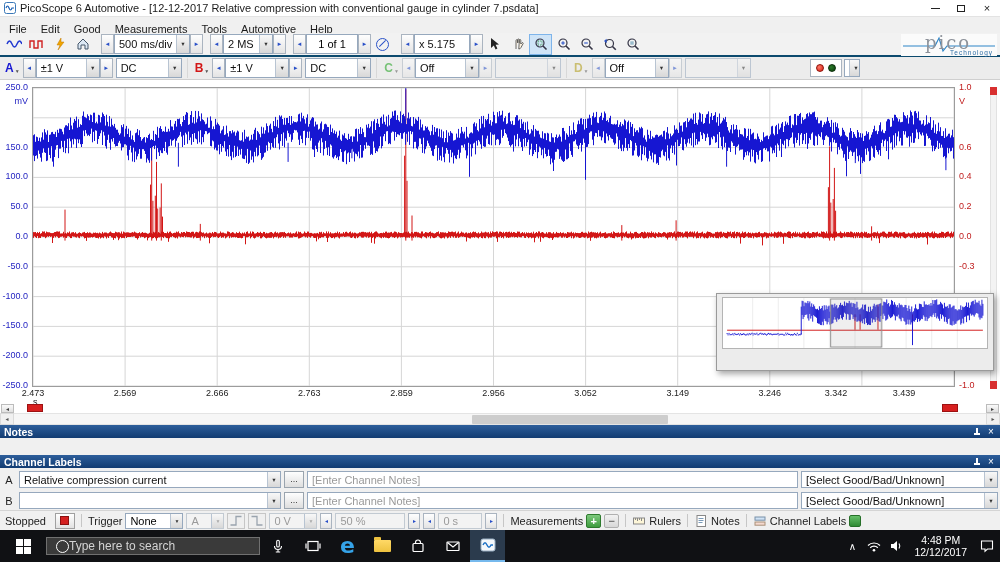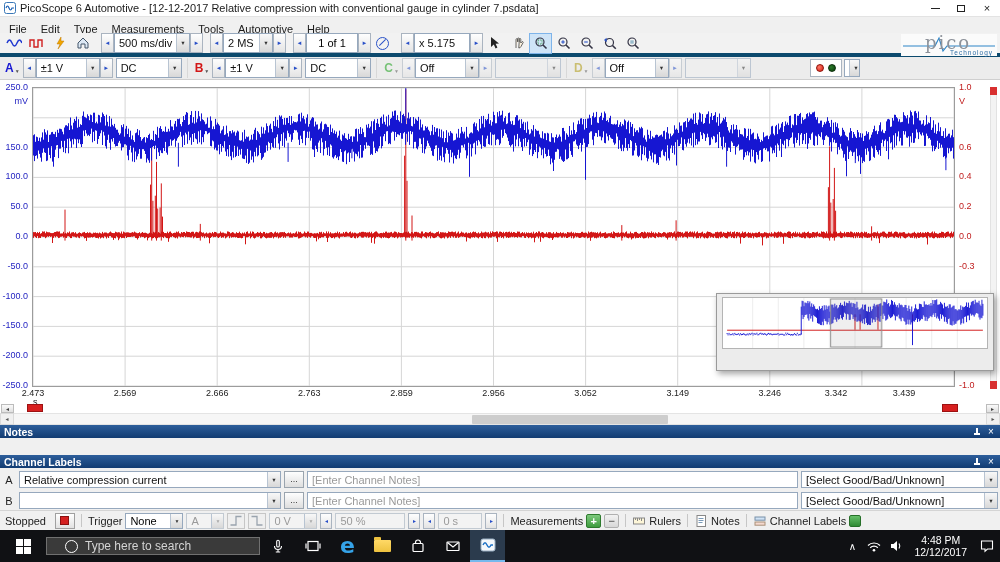--- a/index.html
+++ b/index.html
@@ -15,21 +15,21 @@
 .win-btns{margin-left:auto;display:flex;height:100%}
 .win-btn{width:26px;display:flex;align-items:center;justify-content:center;color:#222;font-size:11px}
 .win-btn .mini-bar{display:block;width:9px;height:1px;background:#222}
 .win-btn .rest-box{display:block;width:8px;height:7px;border:1px solid #222}
 
 
 .menubar{left:0;right:0;top:17px;height:24px;background:#f0f0f0;border-bottom:1px solid #dcdcdc;display:flex;align-items:center;padding-left:2px}
 .menu-item{padding:0 7px;color:#1a1a1a;cursor:default}
 
 
-.toolbar{left:0;right:0;top:33px;height:24px;background:#f2f2f2;border-bottom:4px solid #0c4a6e;display:flex;align-items:center;padding:0 2px}
+.toolbar{left:0;right:0;top:33px;height:24px;background:#f2f2f2;border-bottom:2px solid #0c4a6e;display:flex;align-items:center;padding:0 2px}
 .tb-btn{width:23px;height:21px;display:flex;align-items:center;justify-content:center;border:1px solid transparent;background:transparent}
 .tb-btn.selected{background:#cfe4f7;border-color:#7eb4ea}
 .gap{width:7px}
 .spin{display:inline-flex;align-items:center;justify-content:center;width:13px;height:20px;font-size:6px;color:#2a50c8;background:linear-gradient(#fefefe,#e4e4e4);border:1px solid #aab4c0}
 .combo{display:inline-flex;align-items:center;height:20px;background:#fff;border:1px solid #96a8bd;font-size:11px;padding-left:4px;color:#111;overflow:hidden}
 .combo .ctext{white-space:nowrap;flex:1}
 .combo .arrow{width:13px;align-self:stretch;display:flex;align-items:center;justify-content:center;font-size:5.5px;color:#333;background:linear-gradient(#f8f8f8,#d8d8d8);border-left:1px solid #b8c4d2;margin-left:auto;flex:none}
 .w76{width:76px}.w50{width:50px}.w56{width:56px}.w64{width:64px}.w66{width:66px}
 .pagebox{display:inline-flex;align-items:center;justify-content:center;width:52px;height:20px;background:#fff;border:1px solid #96a8bd;font-size:11px}
 .circle-slash{position:relative;width:13px;height:13px;border:1.4px solid #2a52c8;border-radius:50%;display:block}
@@ -117,21 +117,21 @@
 .sb-add{width:15px;height:14px;background:linear-gradient(#7ec97e,#3d9b3d);color:#fff;border:1px solid #2d7a2d;border-radius:2px;font-size:11px;line-height:10px;font-weight:bold;display:flex;align-items:center;justify-content:center;flex:none}
 .sb-del{width:15px;height:14px;background:linear-gradient(#f2f2f2,#d8d8d8);color:#777;border:1px solid #b0b0b0;border-radius:2px;font-size:11px;line-height:10px;font-weight:bold;display:flex;align-items:center;justify-content:center;flex:none}
 .sb-icon{display:inline-flex;align-items:center;flex:none}
 .sb-green{width:12px;height:12px;background:linear-gradient(#66c06a,#2f8a34);border:1px solid #267029;border-radius:2px;flex:none}
 
 
 .taskbar{left:0;right:0;top:530px;height:32px;background:#101114;display:flex;align-items:stretch;color:#fff}
 .tk-start{width:46px;display:flex;align-items:center;justify-content:center}
 .winlogo{display:grid;grid-template-columns:7px 7px;grid-template-rows:7px 7px;gap:1px}
 .winlogo i{background:#fff;display:block}
-.tk-search{width:214px;background:#3a3a3a;border:1px solid #707070;display:flex;align-items:center;gap:7px;padding-left:18px;margin:7px 0;color:#d4d4d4;font-size:12px}
+.tk-search{width:214px;background:#3a3a3a;border:1px solid #707070;display:flex;align-items:center;gap:0;padding-left:9px;margin:7px 0;color:#d4d4d4;font-size:12px}
 .cortana{width:13px;height:13px;border:1.5px solid #fff;border-radius:50%;display:block}
 .tk-btn{width:35px;display:flex;align-items:center;justify-content:center}
 .tk-active{background:#2b3b4d;border-bottom:2px solid #76b9ed}
 .edge-e{font-size:22px;font-weight:bold;color:#35a3e8;font-family:"DejaVu Sans",sans-serif;line-height:22px}
 .folder{width:17px;height:12px;background:linear-gradient(#ffd967,#eec23f);border-radius:1px;position:relative;display:block}
 .folder::before{content:"";position:absolute;top:-3px;left:0;width:7px;height:3px;background:#eec23f;border-radius:1px 1px 0 0}
 .tk-tray{margin-left:auto;display:flex;align-items:center}
 .tray-item{display:flex;align-items:center;justify-content:center;width:22px;height:100%;font-size:10px;color:#fff}
 .tk-clock{text-align:center;font-size:10.5px;line-height:12px;padding:0 7px}
 </style>
@@ -155,21 +155,21 @@
       <span class="win-btn">
           <i class="rest-box"></i>
         </span>
       <span class="win-btn">×</span>
     </span>
   </div>
 
   <div class="menubar abs">
     <span class="menu-item">File</span>
     <span class="menu-item">Edit</span>
-    <span class="menu-item">Type</span>
+    <span class="menu-item">Good</span>
     <span class="menu-item">Measurements</span>
     <span class="menu-item">Tools</span>
     <span class="menu-item">Automotive</span>
     <span class="menu-item">Help</span>
   </div>
 
   <div class="toolbar abs">
     <button class="tb-btn">
       <svg width="16" height="14" viewBox="0 0 16 14">
           <path d="M1 7 Q3.5 1 6 7 T11 7 T16 7" fill="none" stroke="#2038d0" stroke-width="1.5"></path>

